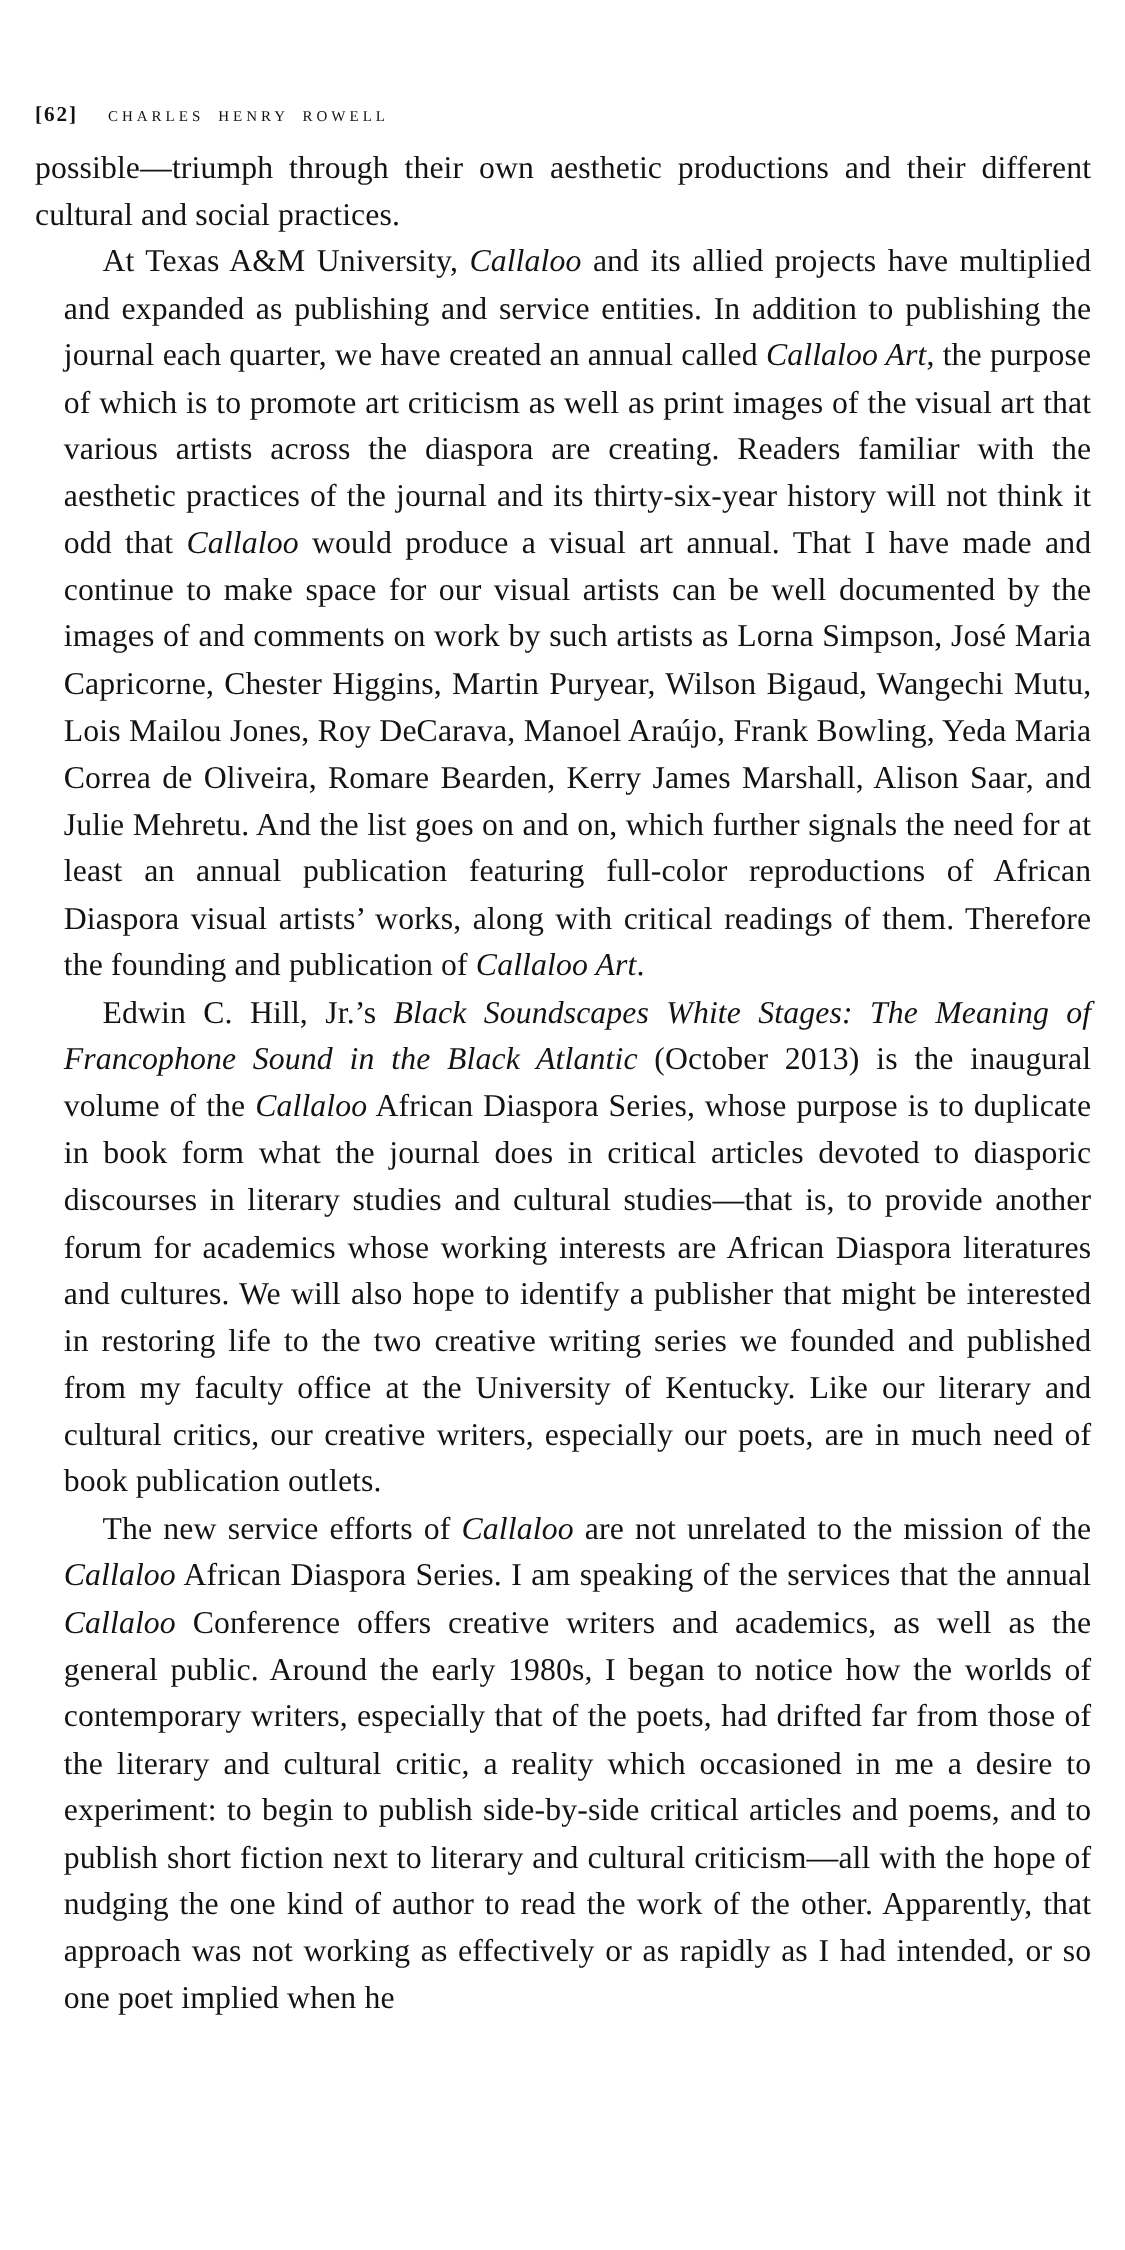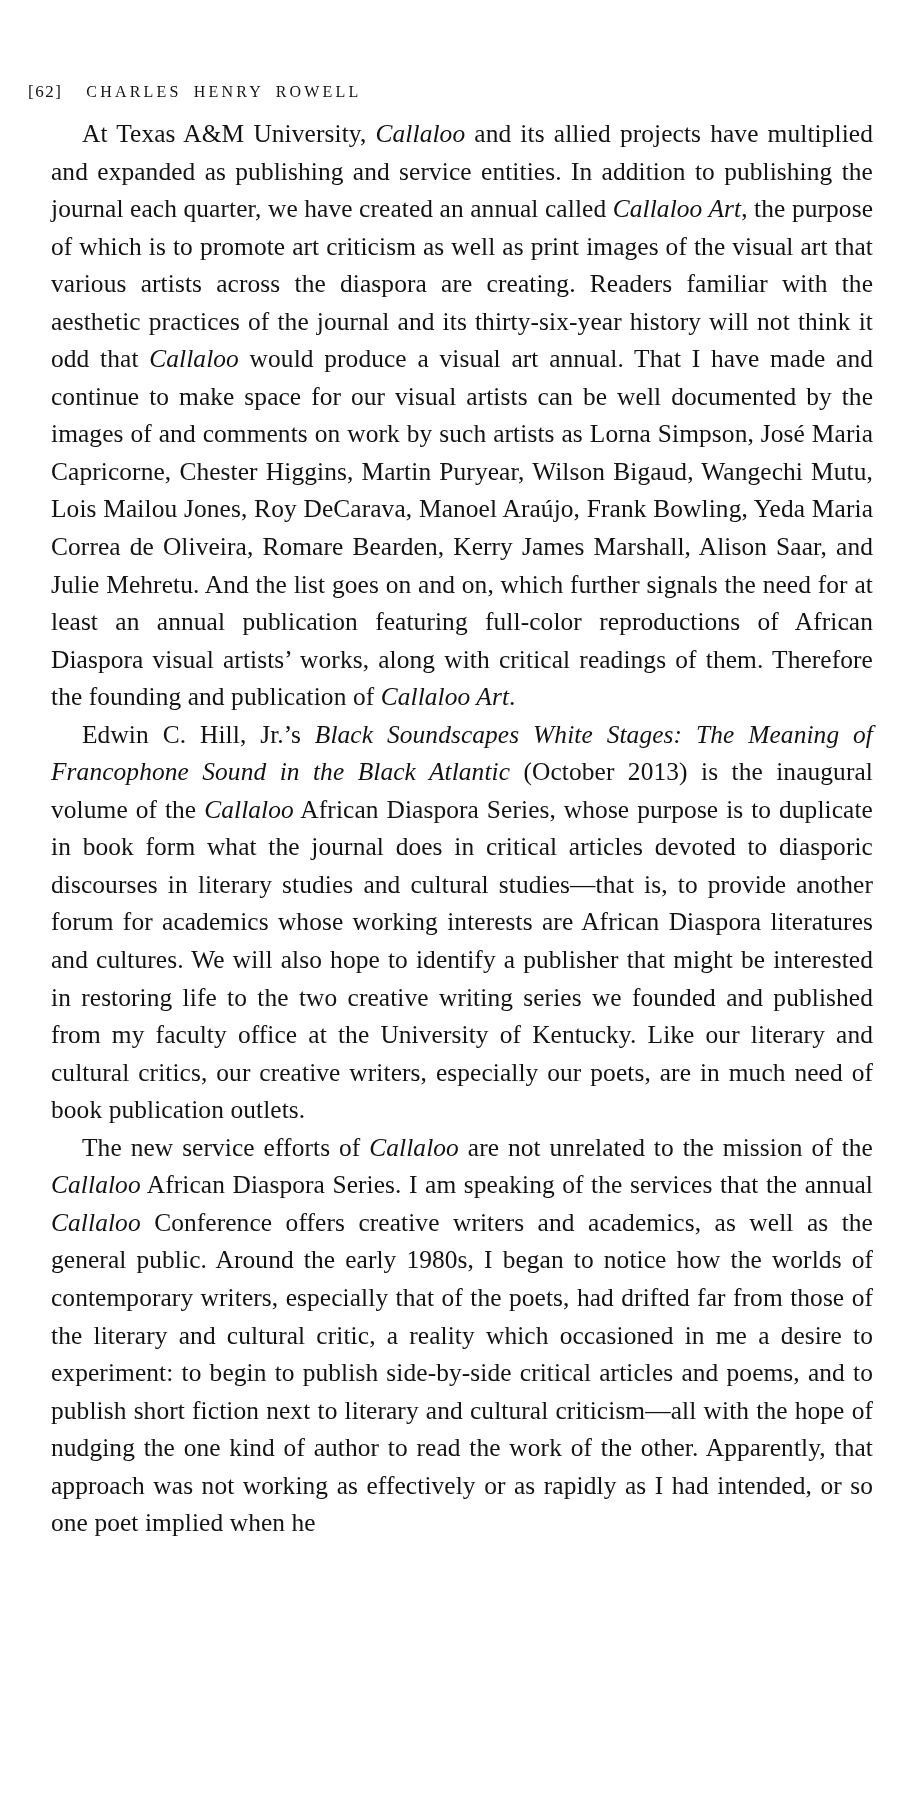--- a/index.html
+++ b/index.html
@@ -27,24 +27,25 @@
     display: flex;
     align-items: baseline;
     font-size: 17px;
     line-height: 20px;
     margin-bottom: 13px;
     white-space: nowrap;
   }
   .folio {
     letter-spacing: 1.5px;
     font-size: 17px;
+    font-weight: bold;
   }
   .running-head {
     margin-left: 24px;
-    font-size: 16px;
+    font-size: 12px;
     letter-spacing: 3.2px;
     word-spacing: 5px;
   }
   .article p.para {
     margin: 0;
     font-size: 25.4px;
     line-height: 37.55px;
     text-align: justify;
     letter-spacing: 0.1px;
   }
@@ -59,18 +60,19 @@
 </head>
 <body>
 
 <div class="page">
   <div class="content">
     <div class="running-header">
       <span class="folio">[62]</span>
       <span class="running-head">CHARLES HENRY ROWELL</span>
     </div>
     <div class="article">
+        <p class="para"><span>possible—triumph through their own aesthetic productions and their different cultural and social practices.</span></p>
         <p class="para indent"><span>At Texas A&amp;M University, </span><em>Callaloo</em><span> and its allied projects have multiplied and expanded as publishing and service entities. In addition to publishing the journal each quarter, we have created an annual called </span><em>Callaloo Art</em><span>, the purpose of which is to promote art criticism as well as print images of the visual art that various artists across the diaspora are creating. Readers familiar with the aesthetic practices of the journal and its thirty-six-year history will not think it odd that </span><em>Callaloo</em><span> would produce a visual art annual. That I have made and continue to make space for our visual artists can be well documented by the images of and comments on work by such artists as Lorna Simpson, José Maria Capricorne, Chester Higgins, Martin Puryear, Wilson Bigaud, Wangechi Mutu, Lois Mailou Jones, Roy DeCarava, Manoel Araújo, Frank Bowling, Yeda Maria Correa de Oliveira, Romare Bearden, Kerry James Marshall, Alison Saar, and Julie Mehretu. And the list goes on and on, which further signals the need for at least an annual publication featuring full-color reproductions of African Diaspora visual artists’ works, along with critical readings of them. Therefore the founding and publication of </span><em>Callaloo Art</em><span>.</span></p>
         <p class="para indent"><span>Edwin C. Hill, Jr.’s </span><em>Black Soundscapes White Stages: The Meaning of Francophone Sound in the Black Atlantic</em><span> (October 2013) is the inaugural volume of the </span><em>Callaloo</em><span> African Diaspora Series, whose purpose is to duplicate in book form what the journal does in critical articles devoted to diasporic discourses in literary studies and cultural studies—that is, to provide another forum for academics whose working interests are African Diaspora literatures and cultures. We will also hope to identify a publisher that might be interested in restoring life to the two creative writing series we founded and published from my faculty office at the University of Kentucky. Like our literary and cultural critics, our creative writers, especially our poets, are in much need of book publication outlets.</span></p>
         <p class="para indent"><span>The new service efforts of </span><em>Callaloo</em><span> are not unrelated to the mission of the </span><em>Callaloo</em><span> African Diaspora Series. I am speaking of the services that the annual </span><em>Callaloo</em><span> Conference offers creative writers and academics, as well as the general public. Around the early 1980s, I began to notice how the worlds of contemporary writers, especially that of the poets, had drifted far from those of the literary and cultural critic, a reality which occasioned in me a desire to experiment: to begin to publish side-by-side critical articles and poems, and to publish short fiction next to literary and cultural criticism—all with the hope of nudging the one kind of author to read the work of the other. Apparently, that approach was not working as effectively or as rapidly as I had intended, or so one poet implied when he</span></p>
       </div>
   </div>
 </div>
 
 </body></html>

